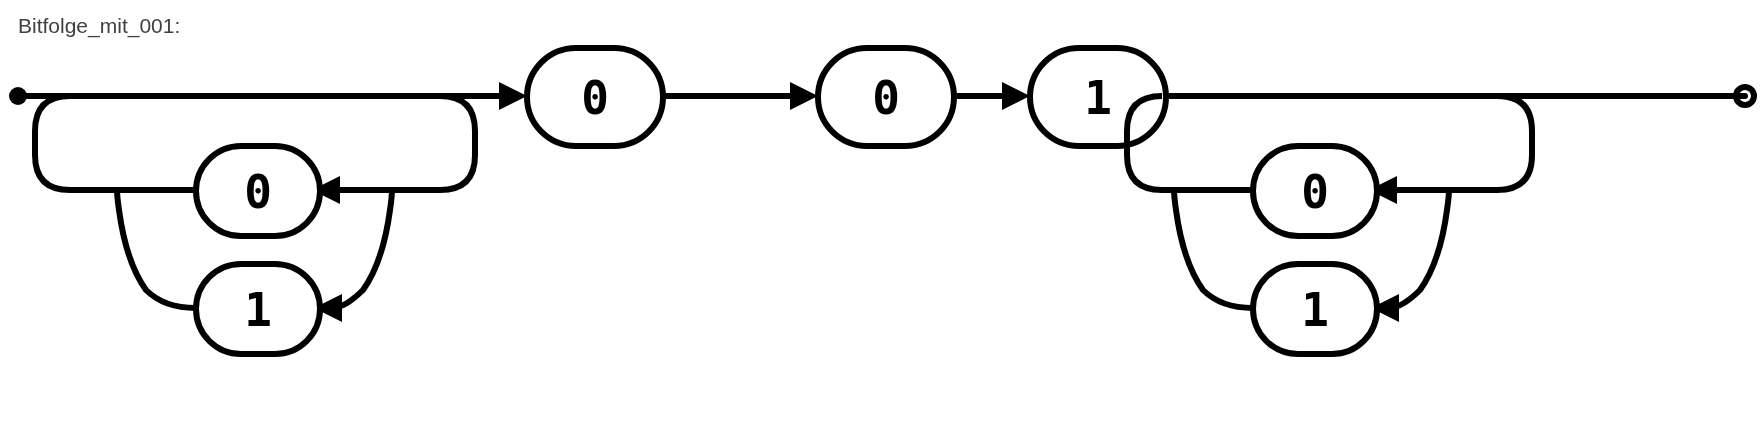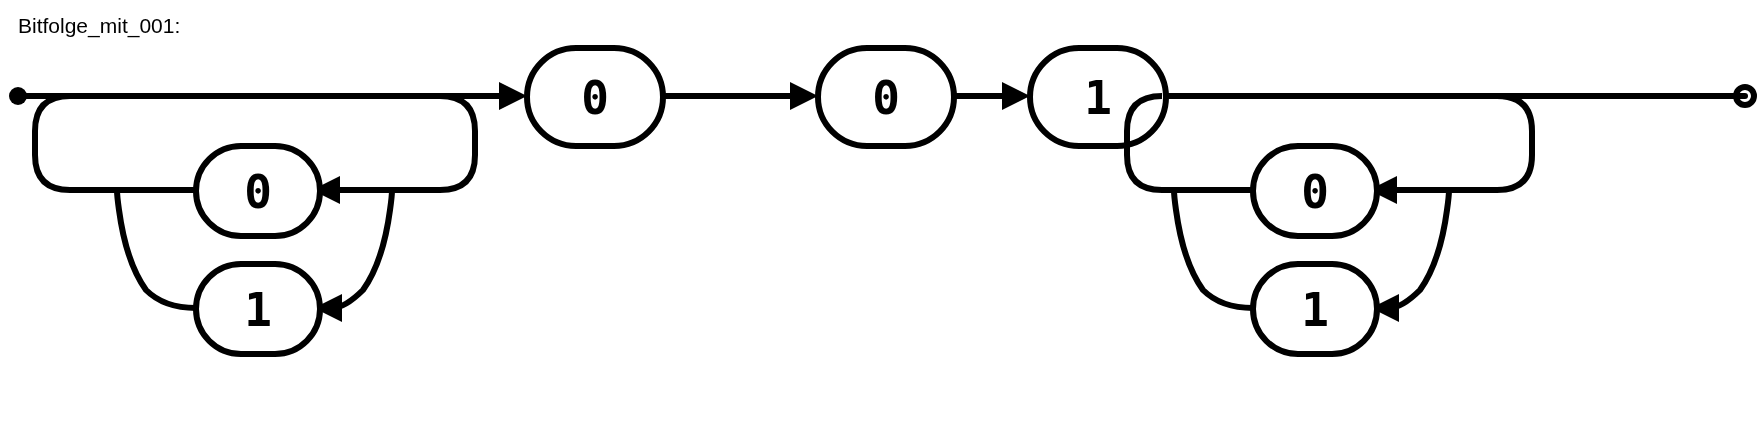--- a/index.html
+++ b/index.html
@@ -20,21 +20,21 @@
     height: 425px;
     background: #ffffff;
   }
   #title-label {
     position: absolute;
     left: 18px;
     top: 14px;
     font-family: "Liberation Sans", sans-serif;
     font-size: 21px;
     line-height: 24px;
-    color: #000000;
+    color: #404040;
     white-space: pre;
     user-select: none;
   }
   #railroad-svg {
     position: absolute;
     left: 0;
     top: 0;
     width: 1763px;
     height: 425px;
     display: block;

